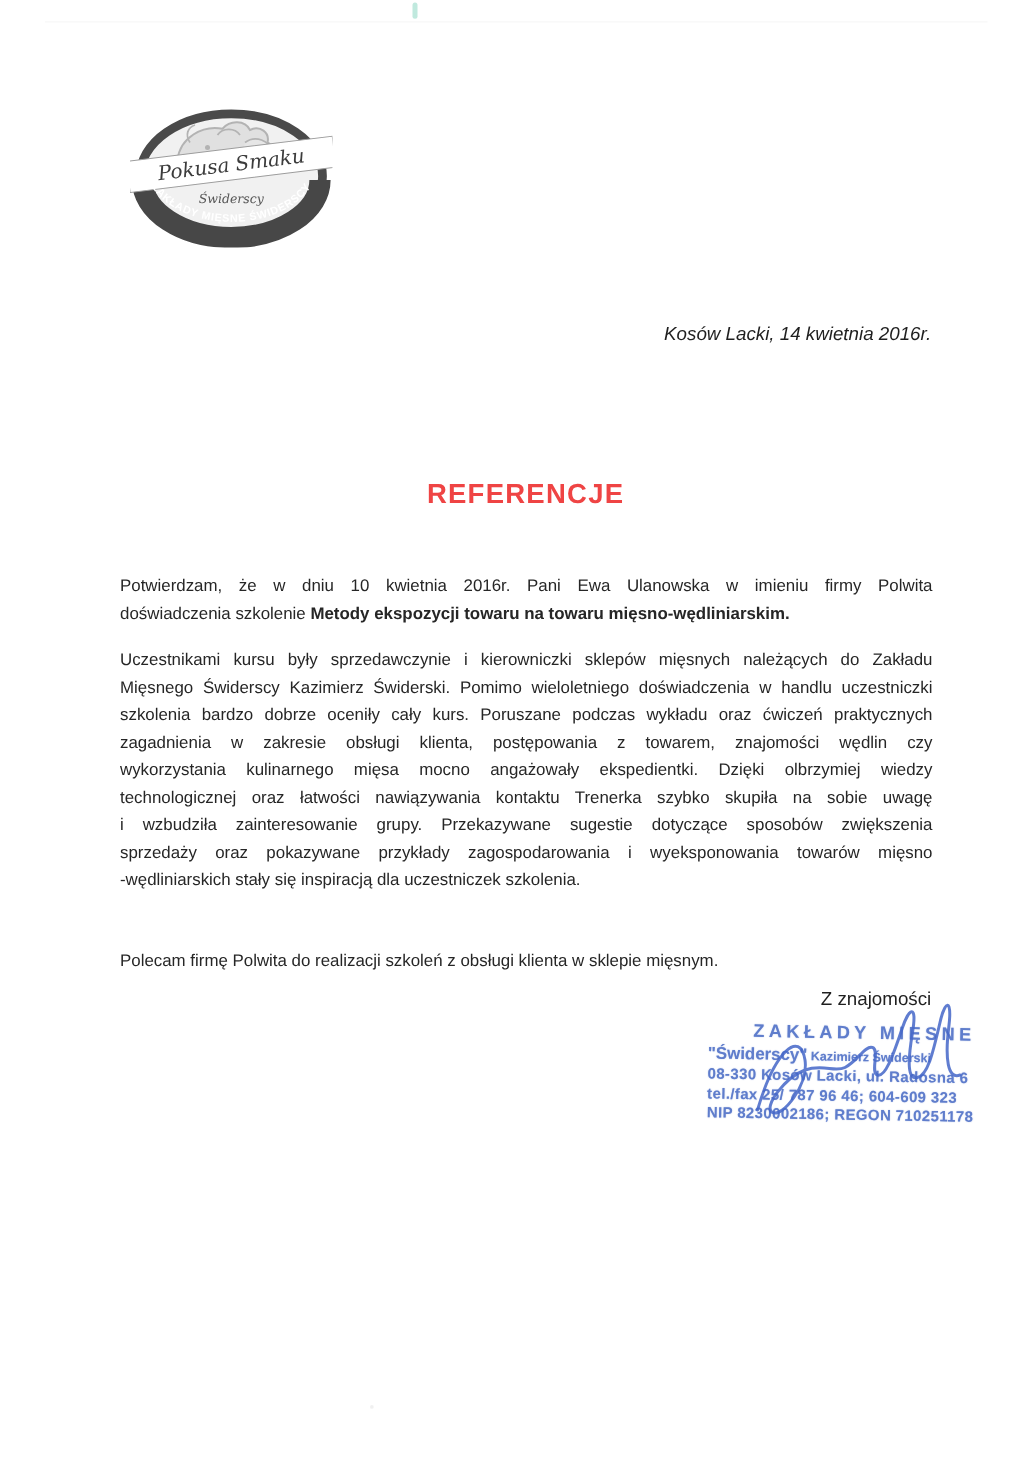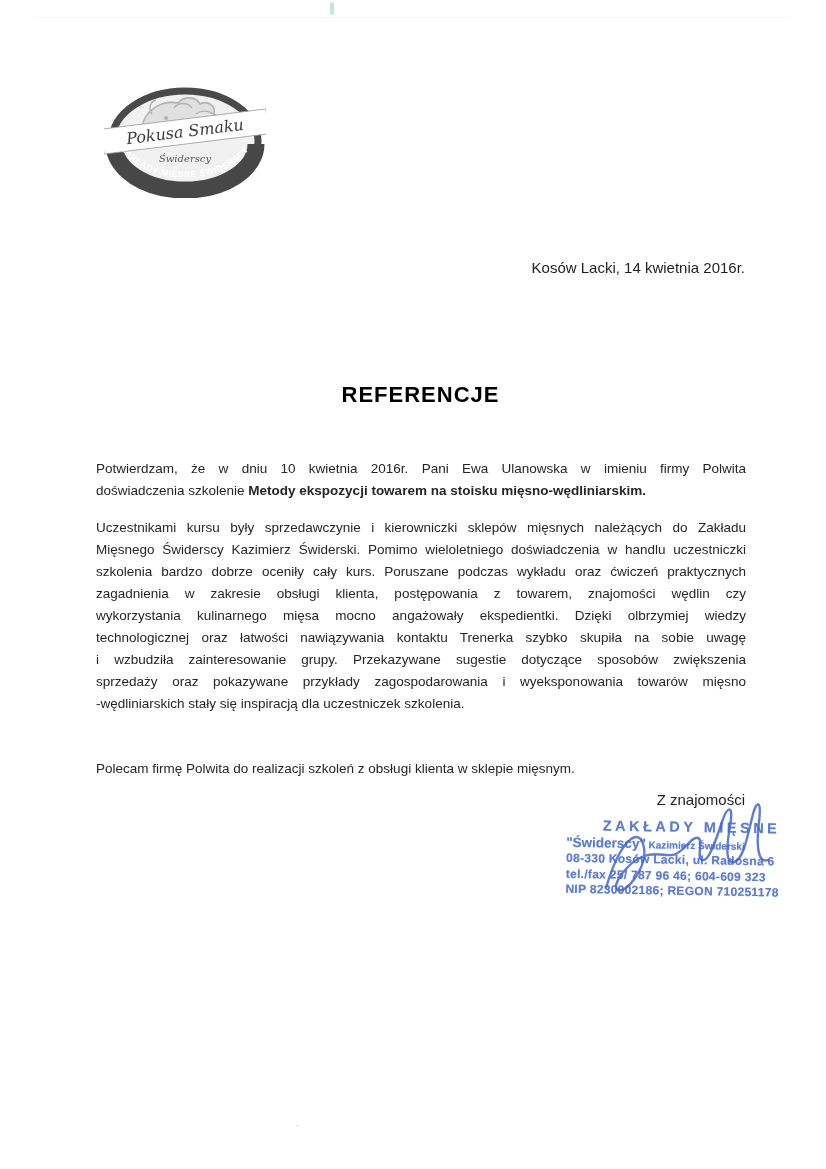--- a/index.html
+++ b/index.html
@@ -14,25 +14,25 @@
   }
   
   .scan-line{position:absolute;left:36px;top:17px;width:754px;height:1px;background:rgba(0,0,0,0.035);}
   .scan-mark{position:absolute;left:330px;top:2px;width:4px;height:13px;background:rgba(140,215,195,0.55);border-radius:2px;}
   .scan-dot{position:absolute;left:296px;top:1124px;width:3px;height:3px;background:rgba(0,0,0,0.06);border-radius:50%;}
 
   .logo{position:absolute;left:104px;top:84px;width:162px;height:114px;}
 
   .dateline{
     position:absolute;left:96px;top:259px;width:649px;
-    text-align:right;font-size:15px;color:#1f1f1f;
+    text-align:right;font-size:15px;color:#1f1f1f;font-style:italic;
   }
   .title{
     position:absolute;left:96px;top:382px;width:649px;
-    text-align:center;font-size:22px;font-weight:bold;color:#000000;
+    text-align:center;font-size:22px;font-weight:bold;color:#ef4444;
     letter-spacing:1px;
   }
   .body-block{position:absolute;left:96px;width:650px;font-size:13.5px;line-height:22px;color:#262626;}
   .p1{top:458px;}
   .p2{top:517px;}
   .p3{top:758px;}
   .line{height:22px;overflow:visible;}
   .just{text-align:justify;text-align-last:justify;}
   .closing{
     position:absolute;left:96px;top:791px;width:649px;
@@ -98,21 +98,21 @@
       <textPath href="#arcpath" startOffset="50%" text-anchor="middle">ZAKŁADY MIĘSNE ŚWIDERSCY</textPath>
     </text>
   </svg>
 
   <div class="dateline">Kosów Lacki, 14 kwietnia 2016r.</div>
 
   <div class="title">REFERENCJE</div>
 
   <div class="body-block p1">
     <div class="line just">Potwierdzam, że w dniu 10 kwietnia 2016r. Pani Ewa Ulanowska w imieniu firmy Polwita</div>
-    <div class="line"><span>doświadczenia szkolenie </span><strong>Metody ekspozycji towarem na stoisku mięsno-wędliniarskim.</strong></div>
+    <div class="line"><span>doświadczenia szkolenie </span><strong>Metody ekspozycji towaru na towaru mięsno-wędliniarskim.</strong></div>
   </div>
 
   <div class="body-block p3">
     <div class="line">Polecam firmę Polwita do realizacji szkoleń z obsługi klienta w sklepie mięsnym.</div>
   </div>
 
   <div class="body-block p2">
     <div class="line just">Uczestnikami kursu były sprzedawczynie i kierowniczki sklepów mięsnych należących do Zakładu</div>
     <div class="line just">Mięsnego Świderscy Kazimierz Świderski. Pomimo wieloletniego doświadczenia w handlu uczestniczki</div>
     <div class="line just">szkolenia bardzo dobrze oceniły cały kurs. Poruszane podczas wykładu oraz ćwiczeń praktycznych</div>

